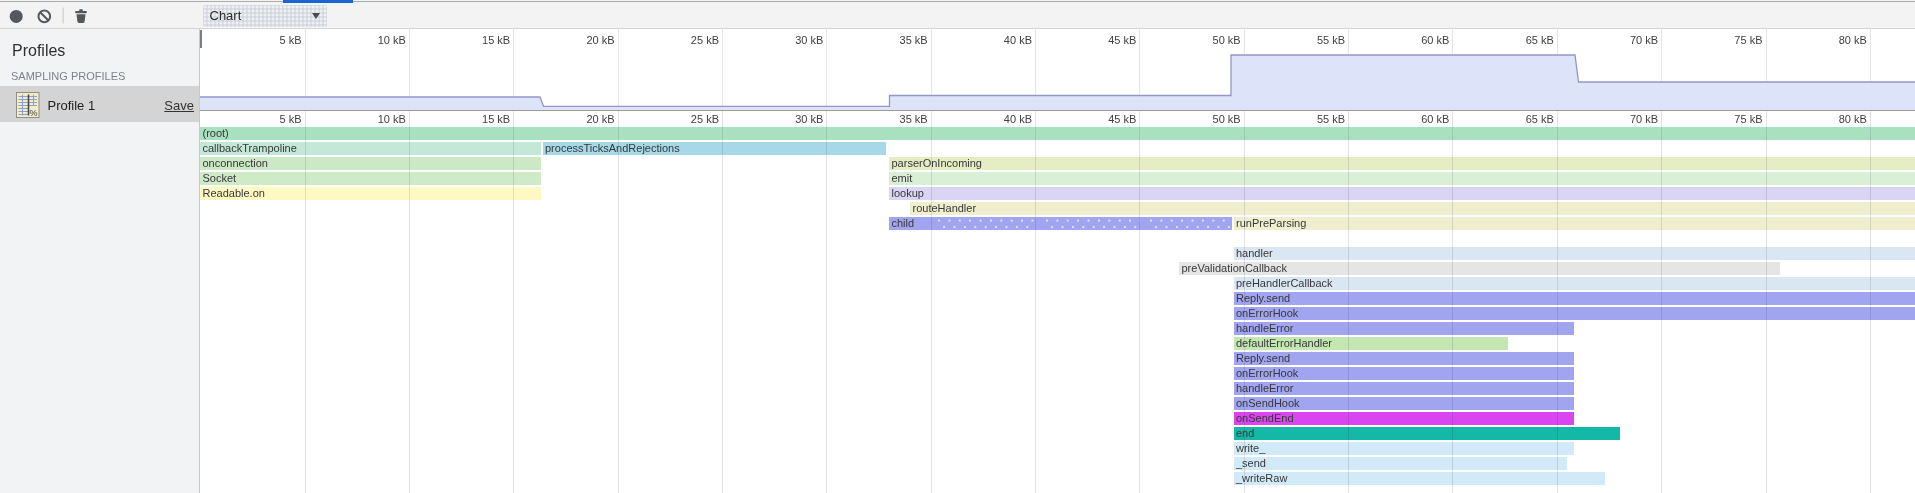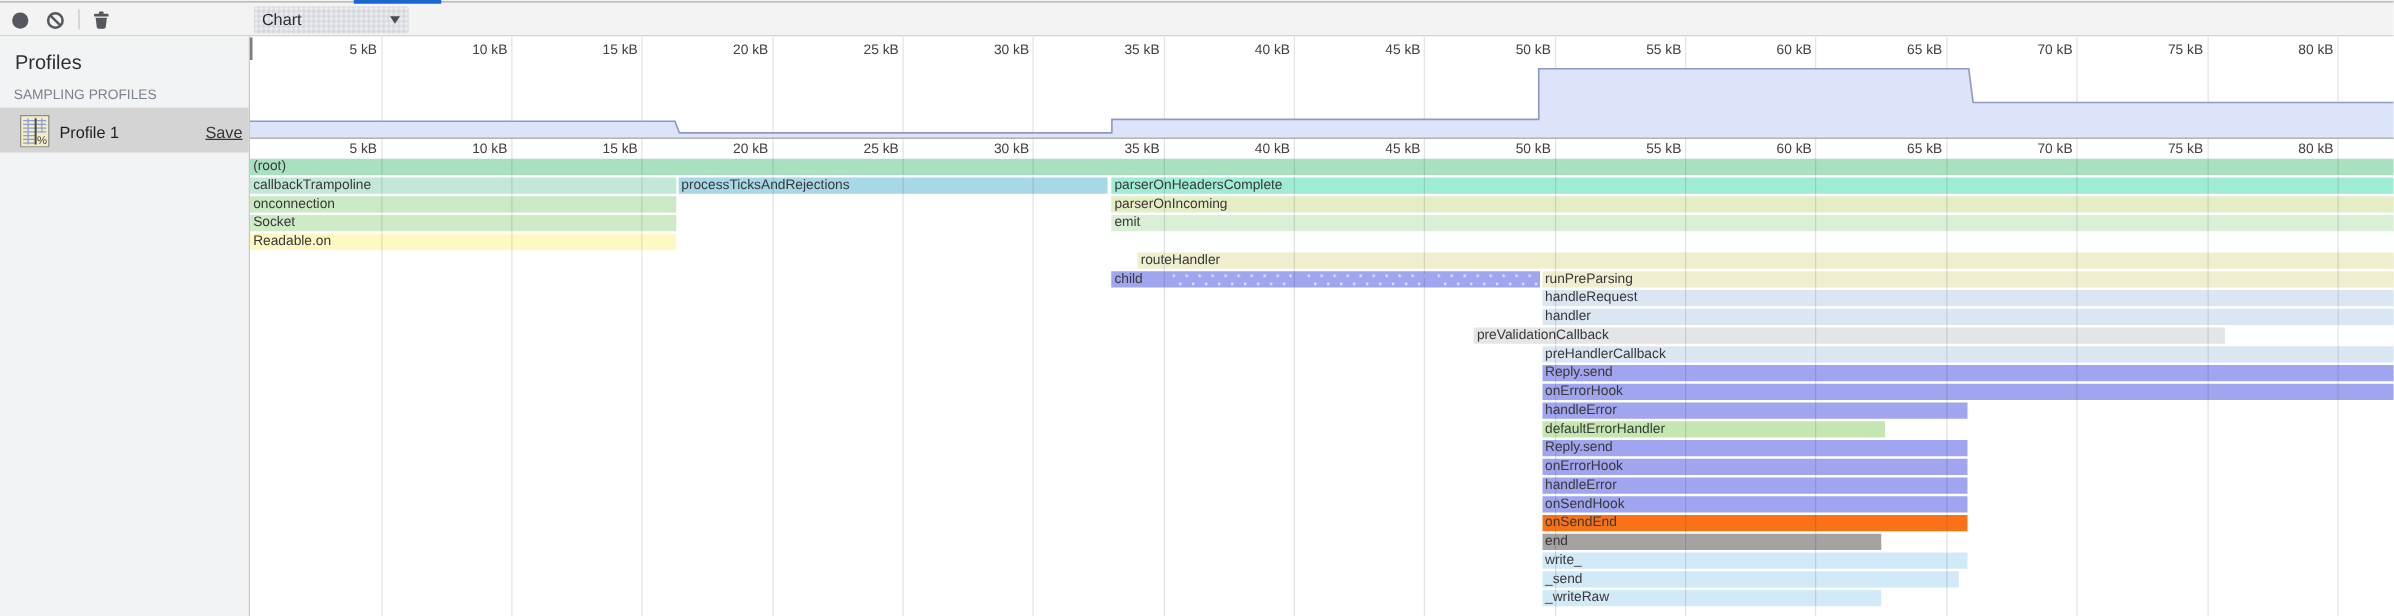--- a/index.html
+++ b/index.html
@@ -102,46 +102,45 @@
 <div class="rlab" style="left:1184.7px;top:112.5px">50 kB</div>
 <div class="rlab" style="left:1289.1px;top:112.5px">55 kB</div>
 <div class="rlab" style="left:1393.4px;top:112.5px">60 kB</div>
 <div class="rlab" style="left:1497.8px;top:112.5px">65 kB</div>
 <div class="rlab" style="left:1602.1px;top:112.5px">70 kB</div>
 <div class="rlab" style="left:1706.5px;top:112.5px">75 kB</div>
 <div class="rlab" style="left:1810.8px;top:112.5px">80 kB</div>
 <div class="bar" style="left:200px;top:127px;width:1715px;background:#a9e0c0">(root)</div>
 <div class="bar" style="left:200px;top:142px;width:340.5px;background:#c4e8d8">callbackTrampoline</div>
 <div class="bar" style="left:542.5px;top:142px;width:343.5px;background:#a6d8e8">processTicksAndRejections</div>
-<div class="bar" style="left:889px;top:142px;width:1026px;background:#9fecd5">parserOnHeadersComplete</div>
 <div class="bar" style="left:200px;top:157px;width:340.5px;background:#cbe9c4">onconnection</div>
 <div class="bar" style="left:889px;top:157px;width:1026px;background:#e4edc4">parserOnIncoming</div>
 <div class="bar" style="left:200px;top:172px;width:340.5px;background:#cfeac7">Socket</div>
 <div class="bar" style="left:889px;top:172px;width:1026px;background:#d9efd6">emit</div>
 <div class="bar" style="left:200px;top:187px;width:341px;background:#fef9c3">Readable.on</div>
+<div class="bar" style="left:889px;top:187px;width:1026px;background:#dad5f4">lookup</div>
 <div class="bar" style="left:910px;top:202px;width:1026px;background:#efeecf">routeHandler</div>
 <div class="bar" style="left:889px;top:217px;width:343px;background:#a1a5ef">child</div>
 <div class="bar" style="left:1233.5px;top:217px;width:681.5px;background:#efeecf">runPreParsing</div>
-<div class="bar" style="left:1233.5px;top:232px;width:681.5px;background:#dbe6f3">handleRequest</div>
 <div class="bar" style="left:1233.5px;top:247px;width:681.5px;background:#dbe6f3">handler</div>
 <div class="bar" style="left:1179px;top:262px;width:601px;background:#e5e5e5">preValidationCallback</div>
 <div class="bar" style="left:1233.5px;top:277px;width:681.5px;background:#dbe6f3">preHandlerCallback</div>
 <div class="bar" style="left:1233.5px;top:292px;width:681.5px;background:#a1a5ef">Reply.send</div>
 <div class="bar" style="left:1233.5px;top:307px;width:681.5px;background:#a1a5ef">onErrorHook</div>
 <div class="bar" style="left:1233.5px;top:322px;width:340.5px;background:#a1a5ef">handleError</div>
 <div class="bar" style="left:1233.5px;top:337px;width:274px;background:#c4e7b2">defaultErrorHandler</div>
 <div class="bar" style="left:1233.5px;top:352px;width:340.5px;background:#a1a5ef">Reply.send</div>
 <div class="bar" style="left:1233.5px;top:367px;width:340.5px;background:#a1a5ef">onErrorHook</div>
 <div class="bar" style="left:1233.5px;top:382px;width:340.5px;background:#a1a5ef">handleError</div>
 <div class="bar" style="left:1233.5px;top:397px;width:340.5px;background:#a1a5ef">onSendHook</div>
-<div class="bar" style="left:1233.5px;top:412px;width:340.5px;background:#f97316">onSendEnd</div>
-<div class="bar" style="left:1233.5px;top:427px;width:271px;background:#a3a3a3">end</div>
+<div class="bar" style="left:1233.5px;top:412px;width:340.5px;background:#d946ef">onSendEnd</div>
+<div class="bar" style="left:1233.5px;top:427px;width:386px;background:#14b8a6">end</div>
 <div class="bar" style="left:1233.5px;top:442px;width:340.5px;background:#d2e9f7">write_</div>
 <div class="bar" style="left:1233.5px;top:457px;width:333px;background:#d2e9f7">_send</div>
-<div class="bar" style="left:1233.5px;top:472px;width:271px;background:#d2e9f7">_writeRaw</div>
+<div class="bar" style="left:1233.5px;top:472px;width:371px;background:#d2e9f7">_writeRaw</div>
 <div class="abs" style="left:938px;top:218px;width:98px;height:11px;
 background-image:radial-gradient(circle at 1px 1px,rgba(222,246,255,.85) .85px,rgba(255,255,255,0) 1.25px),radial-gradient(circle at 1px 1px,rgba(222,246,255,.85) .85px,rgba(255,255,255,0) 1.25px);
 background-size:10.4px 13px,10.4px 13px;background-position:0 1.6px,5.2px 8.1px"></div>
 <div class="abs" style="left:1046px;top:218px;width:94px;height:11px;
 background-image:radial-gradient(circle at 1px 1px,rgba(222,246,255,.85) .85px,rgba(255,255,255,0) 1.25px),radial-gradient(circle at 1px 1px,rgba(222,246,255,.85) .85px,rgba(255,255,255,0) 1.25px);
 background-size:10.4px 13px,10.4px 13px;background-position:0 1.6px,5.2px 8.1px"></div>
 <div class="abs" style="left:1150px;top:218px;width:81px;height:11px;
 background-image:radial-gradient(circle at 1px 1px,rgba(222,246,255,.85) .85px,rgba(255,255,255,0) 1.25px),radial-gradient(circle at 1px 1px,rgba(222,246,255,.85) .85px,rgba(255,255,255,0) 1.25px);
 background-size:10.4px 13px,10.4px 13px;background-position:0 1.6px,5.2px 8.1px"></div>
 <div class="abs" style="left:304.6px;top:111px;width:1px;height:382px;background:rgba(30,30,60,0.13)"></div>

